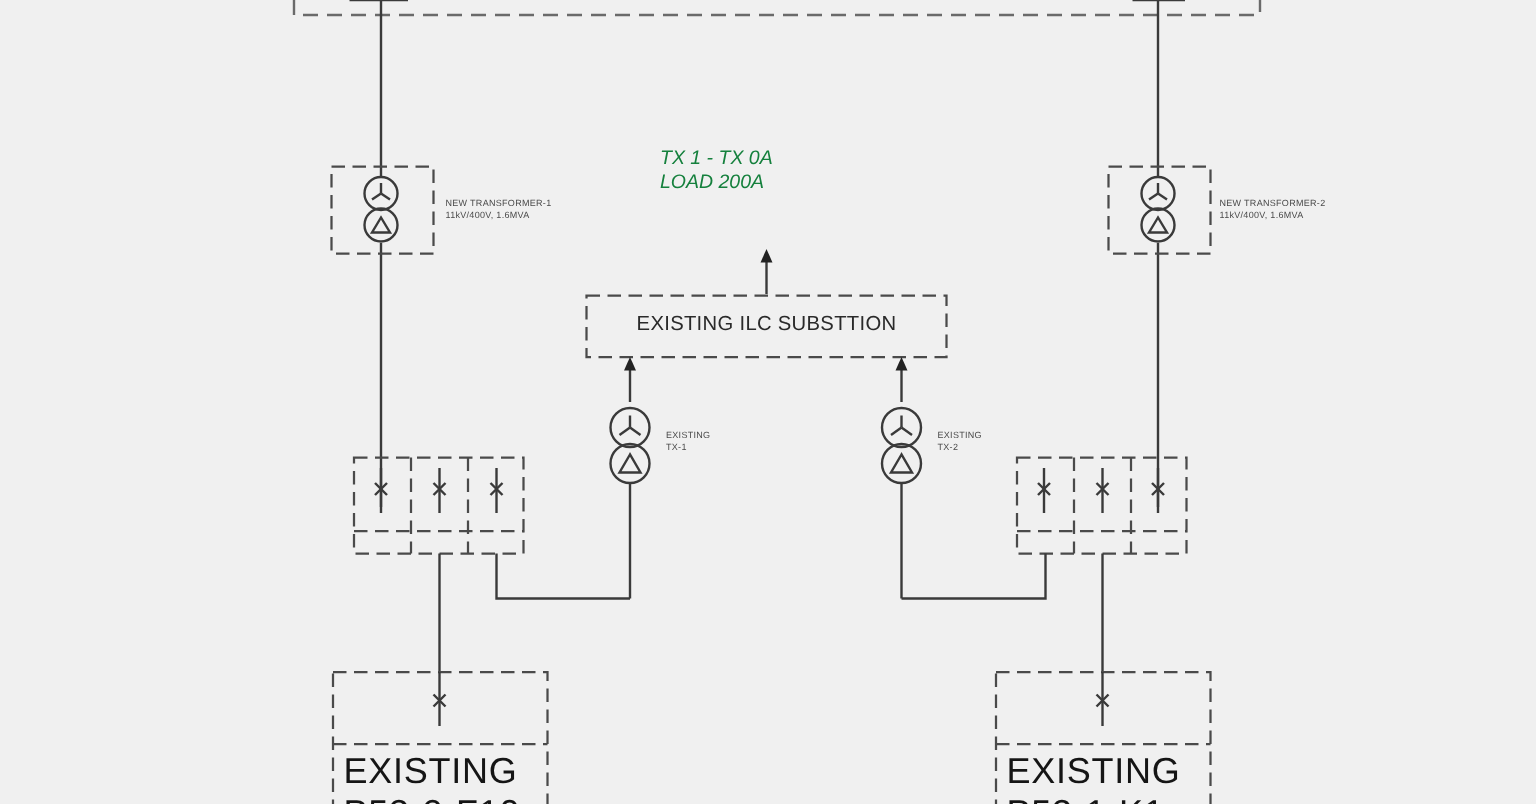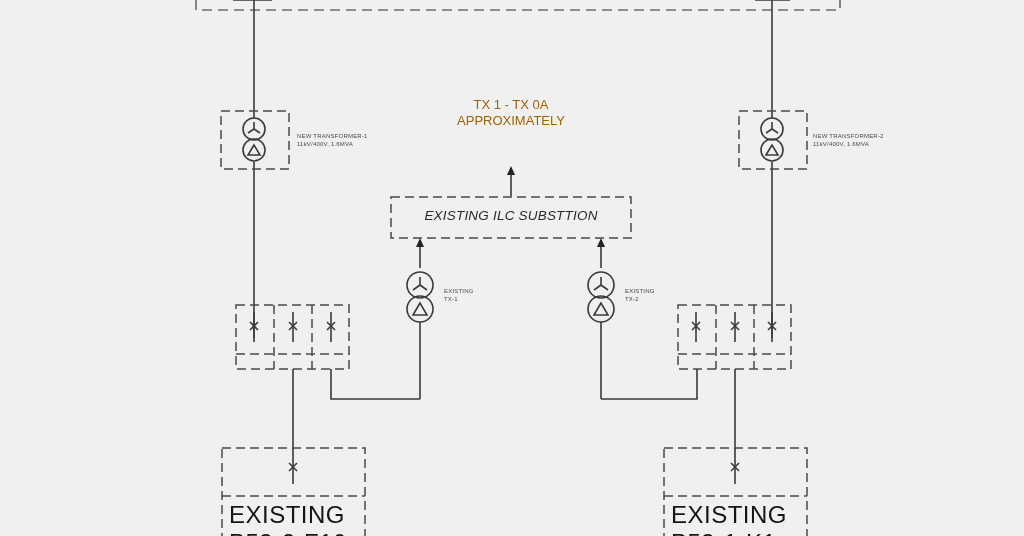--- a/index.html
+++ b/index.html
@@ -35,28 +35,27 @@
     }
     .small-label {
       font-size: 6px;
       line-height: 8px;
       color: #4a4a4a;
       letter-spacing: 0.2px;
     }
     .note {
       font-size: 13px;
       line-height: 16px;
-      text-align: center;
-      color: #a16207;
+      color: #15803d;
+      font-style: italic;
     }
     .ilc-label {
       font-size: 13.5px;
       color: #2a2a2a;
       letter-spacing: 0.2px;
-      font-style: italic;
     }
     .big-label {
       font-size: 24px;
       color: #151515;
       letter-spacing: 0.5px;
     }
   </style>
 </head>
 <body>
 
@@ -225,21 +224,21 @@
     <div>11kV/400V, 1.6MVA</div>
   </div>
 
   <div class="txt small-label" style="left:813px; top:132px;">
     <div>NEW TRANSFORMER-2</div>
     <div>11kV/400V, 1.6MVA</div>
   </div>
 
   <div class="txt note" style="left:440px; top:97px; width:142px;">
     <div>TX 1 - TX 0A</div>
-    <div>APPROXIMATELY</div>
+    <div>LOAD 200A</div>
   </div>
 
   <div class="txt ilc-label" style="left:391px; top:208px; width:240px; text-align:center;">EXISTING ILC SUBSTTION</div>
 
   <div class="txt small-label" style="left:444px; top:287px;">
     <div>EXISTING</div>
     <div>TX-1</div>
   </div>
 
   <div class="txt small-label" style="left:625px; top:287px;">

